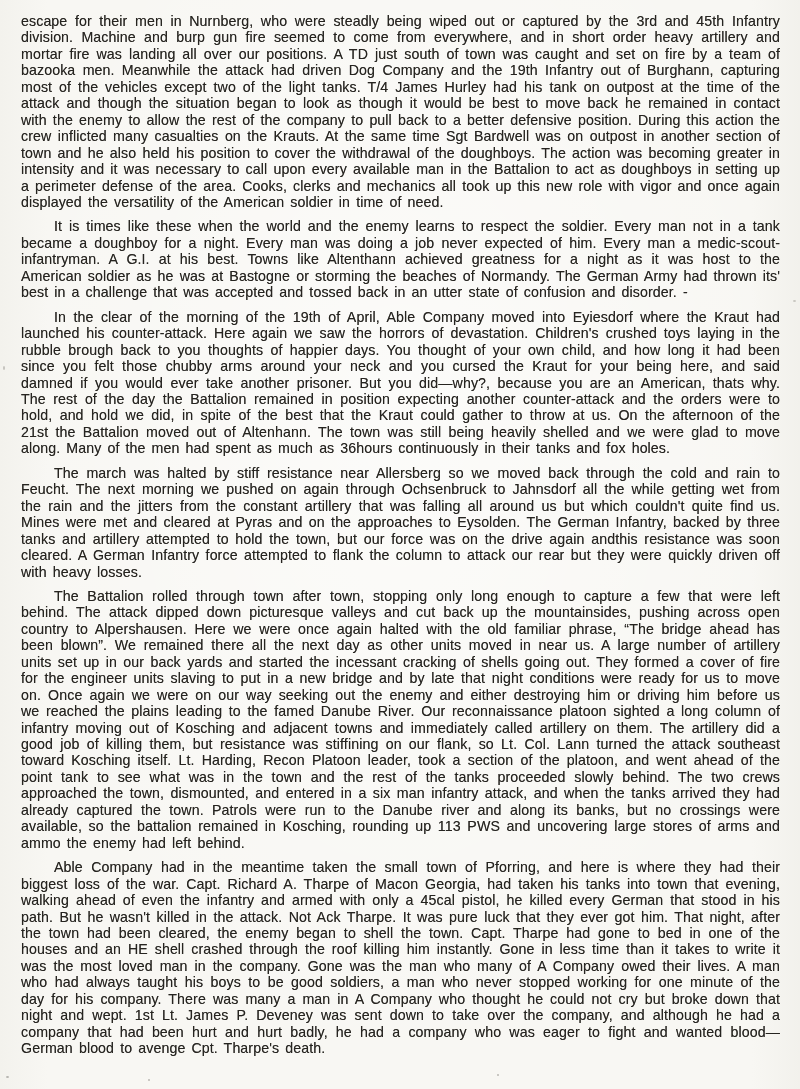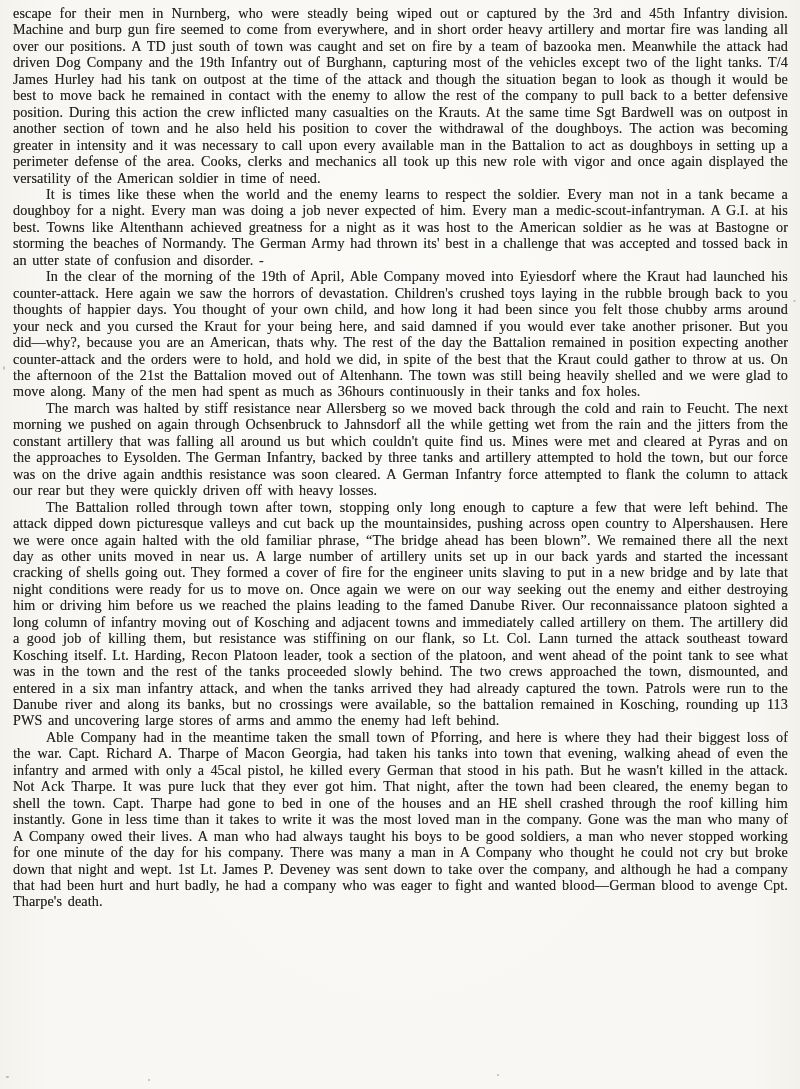--- a/index.html
+++ b/index.html
@@ -15,22 +15,22 @@
     box-sizing: border-box;
     width: 800px;
     height: 1089px;
     padding: 5px 12px 0 13px;
     background:
       radial-gradient(ellipse at 50% 40%, rgba(255,255,255,0.55) 0%, rgba(255,255,255,0) 70%),
       linear-gradient(90deg, #f3f2ed 0%, #f8f7f3 6%, #f8f7f3 94%, #f2f1ec 100%),
       #f6f5f1;
   }
   .page p {
-    margin: 0;
-    font-family: Liberation Serif, serif;
+    margin: 8px;
+    font-family: Liberation Sans, sans-serif;
     font-size: 14.2px;
     line-height: 16.45px;
     color: #262420;
     text-align: justify;
     text-indent: 33px;
     word-spacing: 2px;
     letter-spacing: 0.1px;
     text-shadow: 0 0 0.45px rgba(38,36,32,0.55);
   }
   .page p.continuation {

